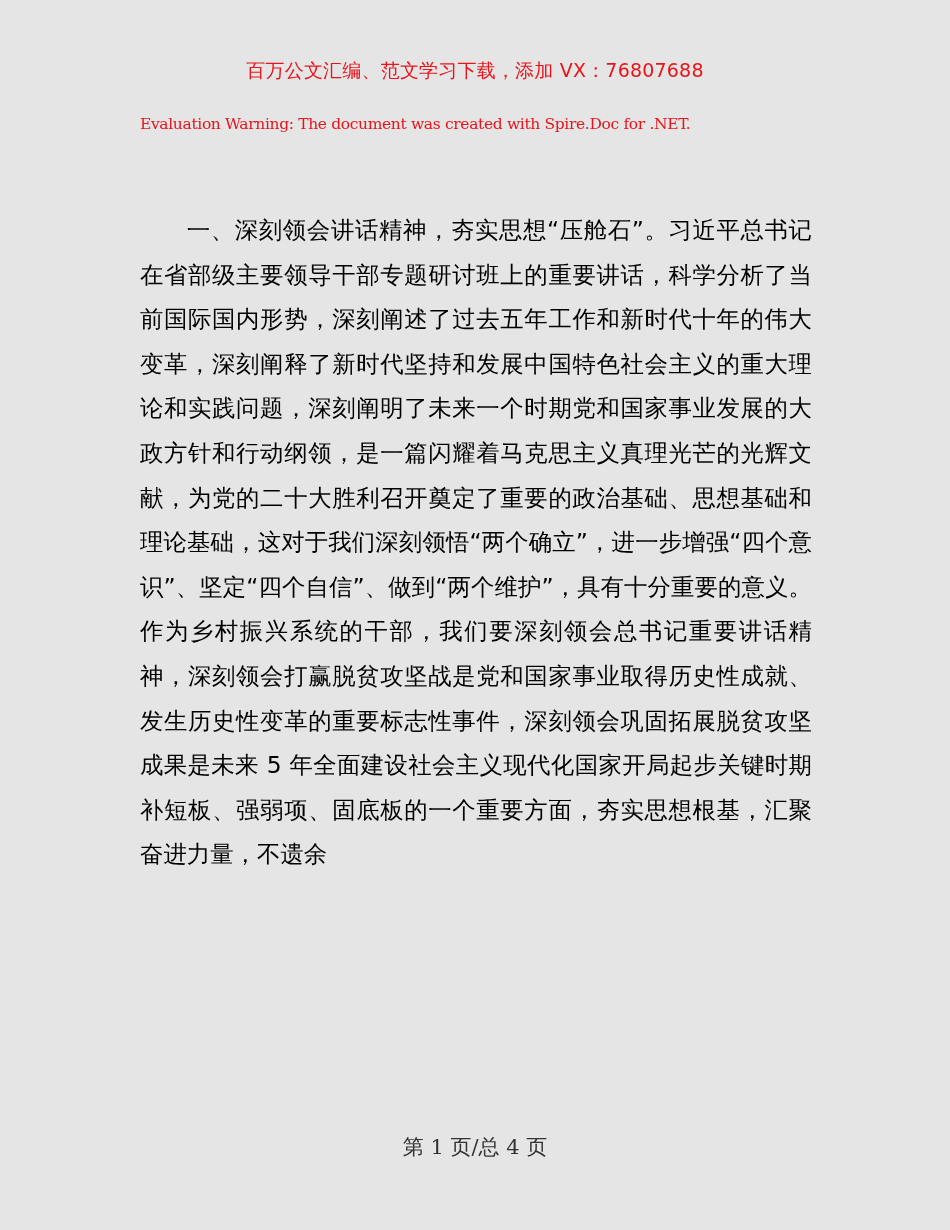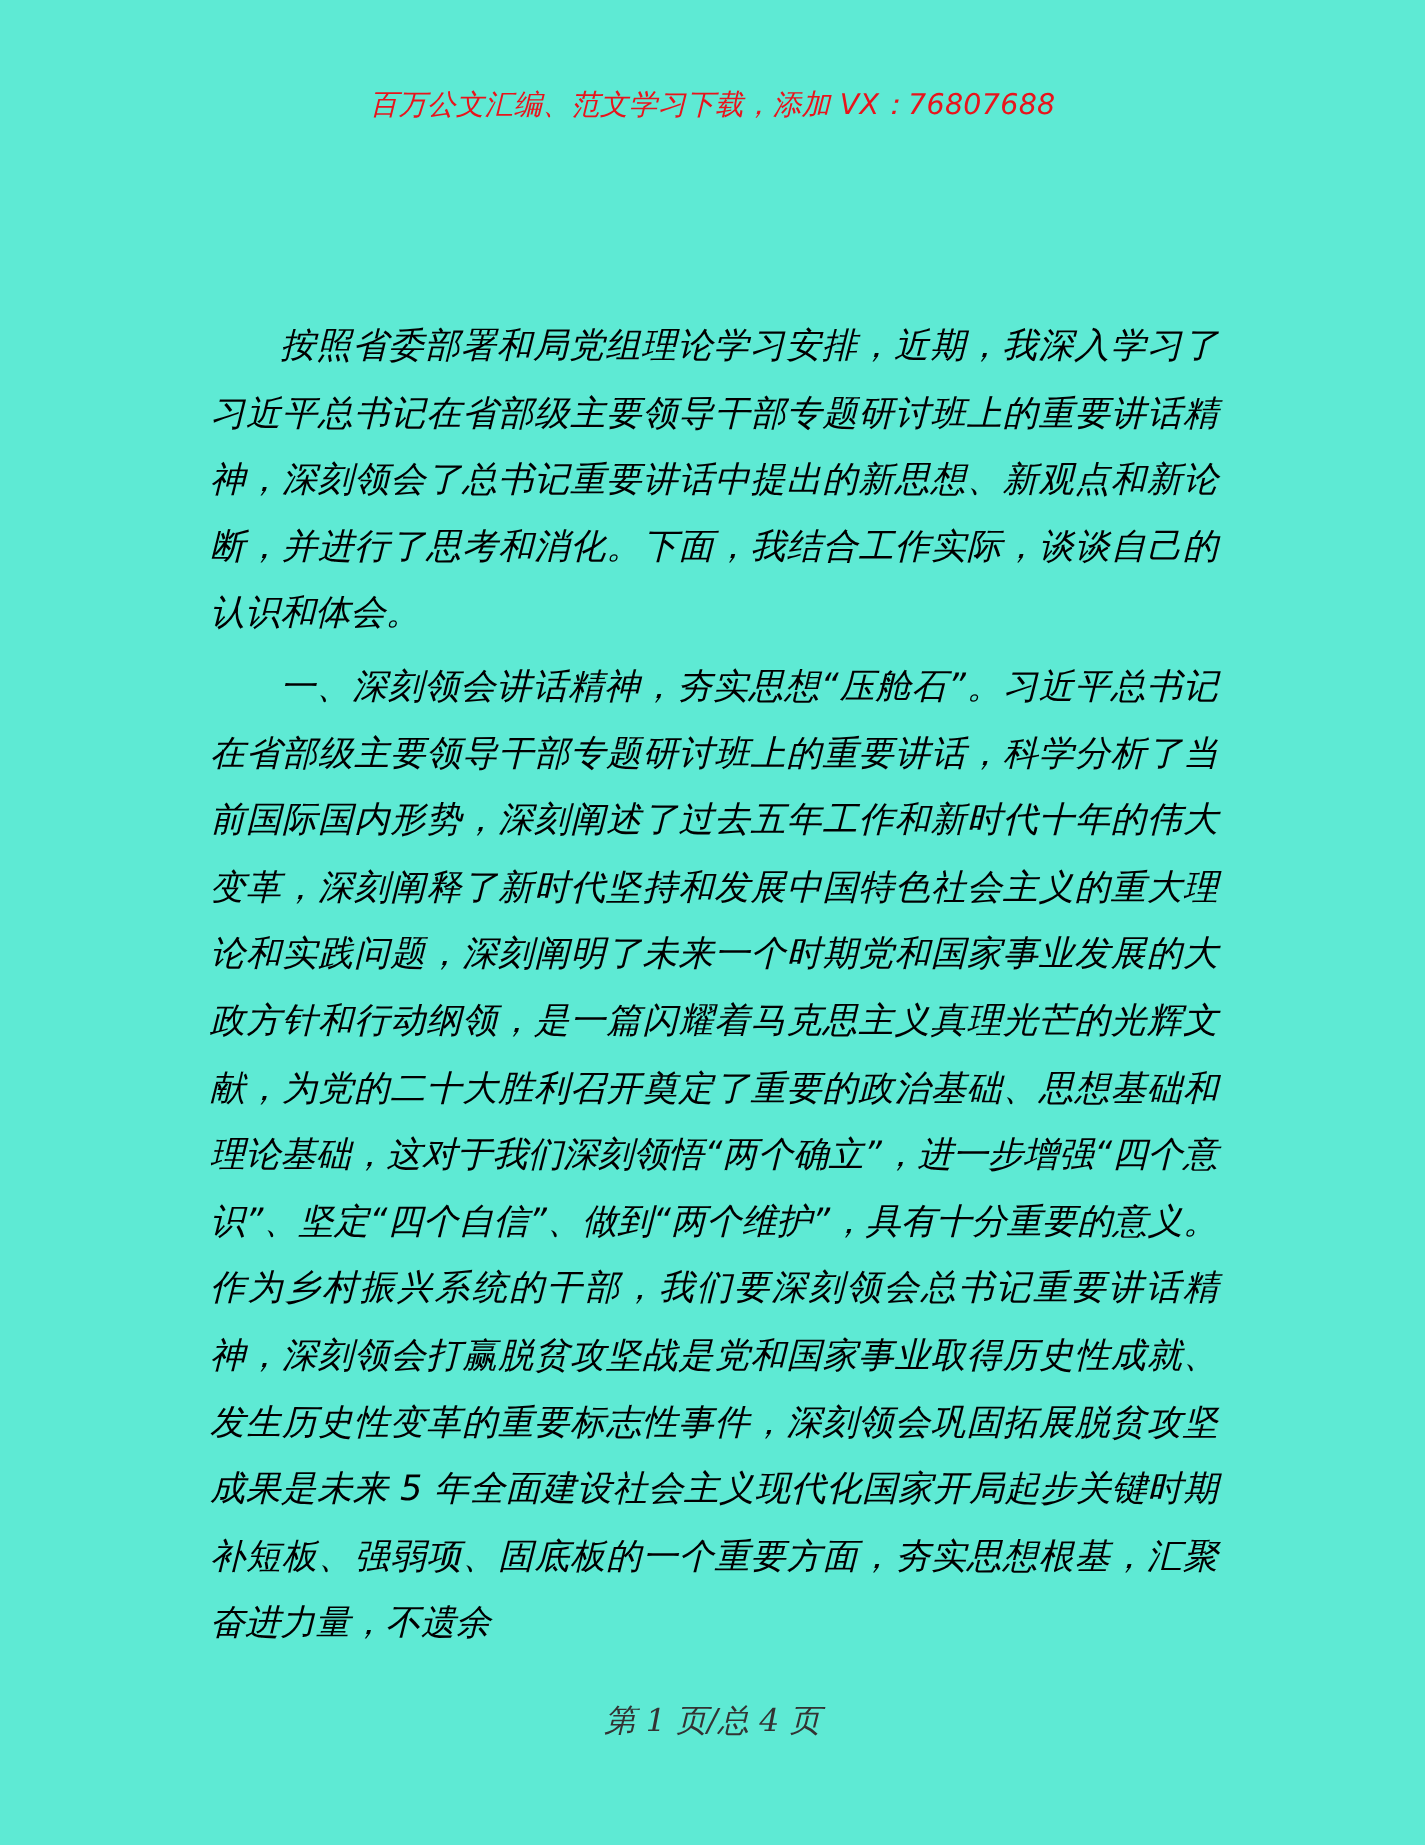--- a/index.html
+++ b/index.html
@@ -13,22 +13,21 @@
       position: relative;
       overflow: hidden;
       font-family: "DejaVu Sans", "Liberation Sans", sans-serif;
       color: #000;
     }
     .page {
       position: absolute;
       left: 0; top: 0;
       width: 950px;
       height: 1230px;
-      background: #5eead4;
-      font-style: italic;
+      background: #e5e5e5;
     }
     .top-banner {
       position: absolute;
       top: 56px;
       left: 0;
       width: 950px;
       text-align: center;
       color: #e8141c;
       font-size: 19px;
       line-height: 28px;
@@ -88,22 +87,22 @@
       color: #333;
     }
   </style>
 </head>
 <body>
 
 <div class="page">
 
   <div class="top-banner">百万公文汇编、范文学习下载，添加 VX：76807688</div>
 
+  <div class="eval-warning">Evaluation Warning: The document was created with Spire.Doc for .NET.</div>
 
 
   <div class="body">
-    <p class="para">按照省委部署和局党组理论学习安排，近期，我深入学习了习近平总书记在省部级主要领导干部专题研讨班上的重要讲话精神，深刻领会了总书记重要讲话中提出的新思想、新观点和新论断，并进行了思考和消化。下面，我结合工作实际，谈谈自己的认识和体会。</p>
     <p class="para">一、深刻领会讲话精神，夯实思想“压舱石”。习近平总书记在省部级主要领导干部专题研讨班上的重要讲话，科学分析了当前国际国内形势，深刻阐述了过去五年工作和新时代十年的伟大变革，深刻阐释了新时代坚持和发展中国特色社会主义的重大理论和实践问题，深刻阐明了未来一个时期党和国家事业发展的大政方针和行动纲领，是一篇闪耀着马克思主义真理光芒的光辉文献，为党的二十大胜利召开奠定了重要的政治基础、思想基础和理论基础，这对于我们深刻领悟“两个确立”，进一步增强“四个意识”、坚定“四个自信”、做到“两个维护”，具有十分重要的意义。作为乡村振兴系统的干部，我们要深刻领会总书记重要讲话精神，深刻领会打赢脱贫攻坚战是党和国家事业取得历史性成就、发生历史性变革的重要标志性事件，深刻领会巩固拓展脱贫攻坚成果是未来 5 年全面建设社会主义现代化国家开局起步关键时期补短板、强弱项、固底板的一个重要方面，夯实思想根基，汇聚奋进力量，不遗余</p>
   </div>
 
   <div class="footer">第 1 页/总 4 页</div>
 
 </div>
 
 </body></html>

